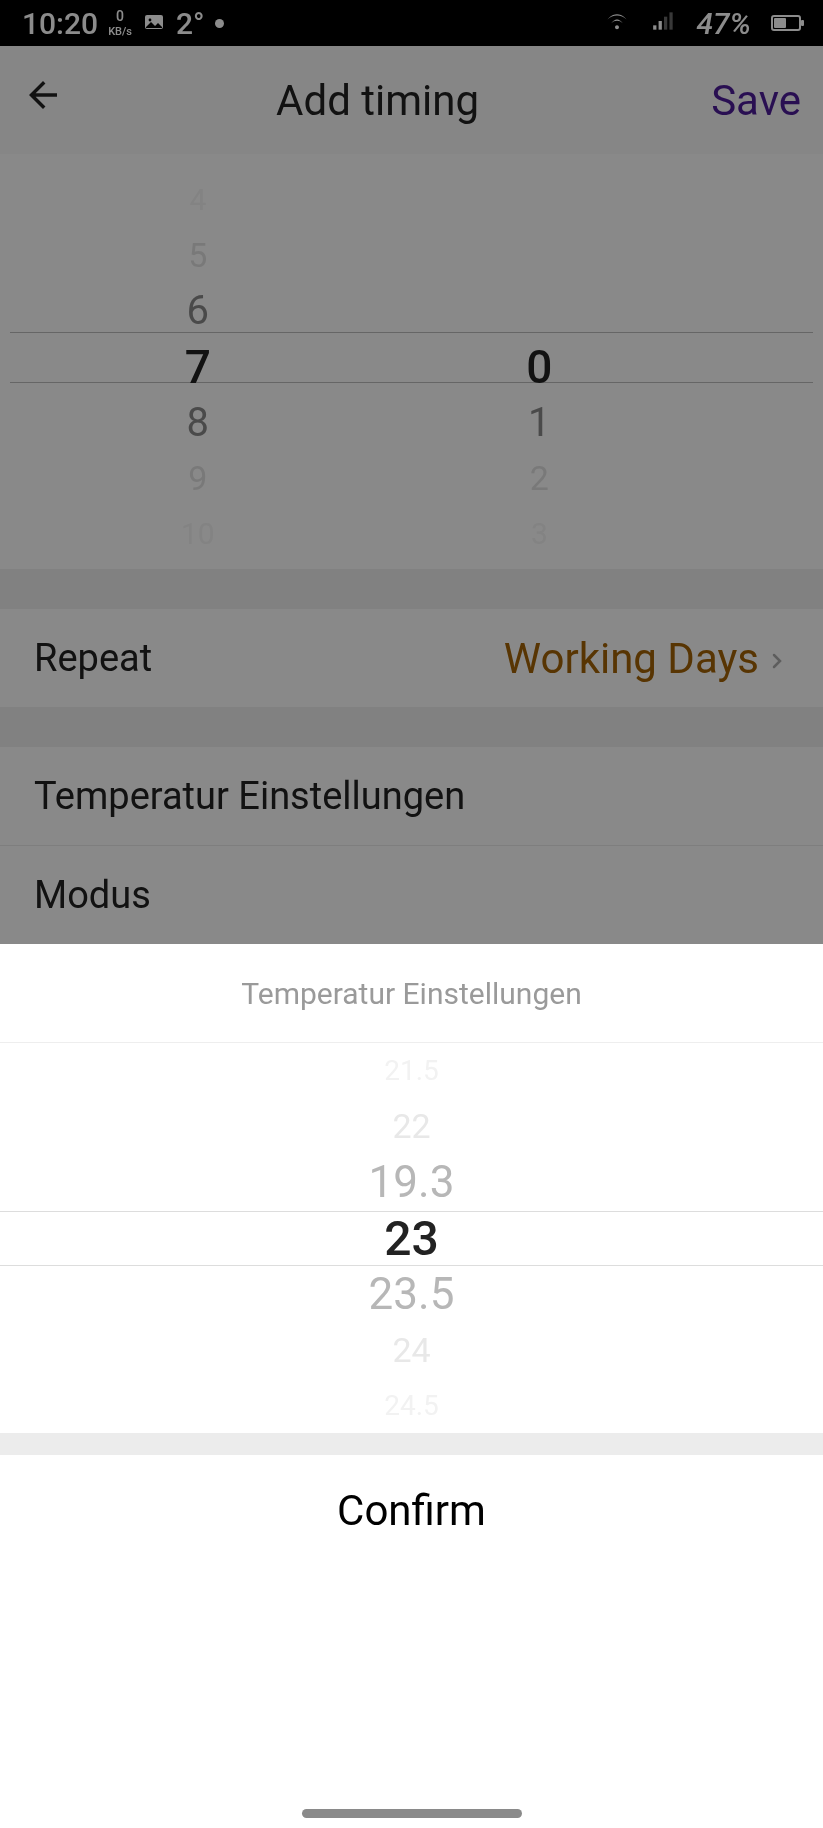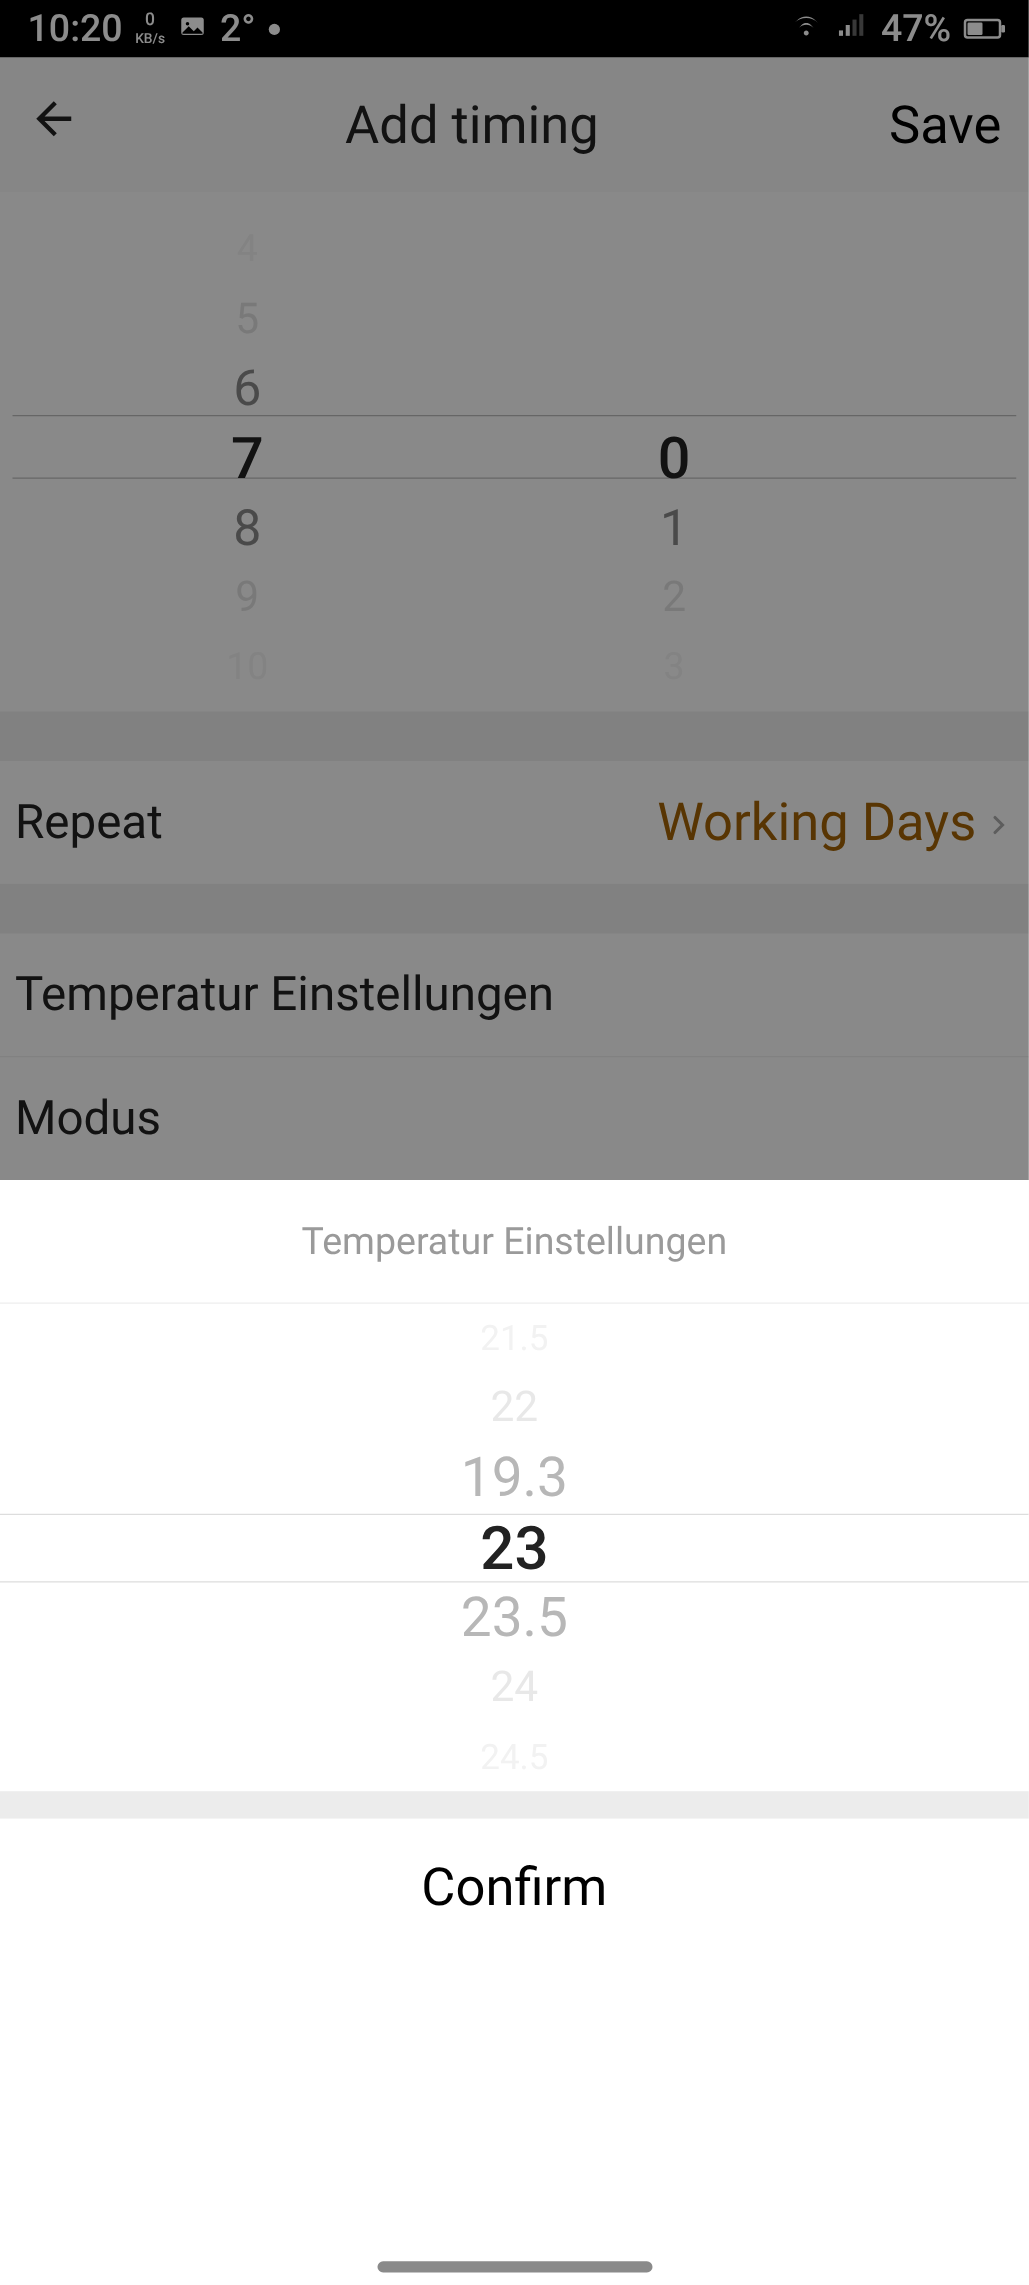--- a/index.html
+++ b/index.html
@@ -5,33 +5,33 @@
   * { margin: 0; padding: 0; box-sizing: border-box; font-family: -apple-system, BlinkMacSystemFont, "Segoe UI", Roboto, sans-serif; }
   html, body { width: 823px; height: 1828px; overflow: hidden; background: #fff; }
 
   
   .statusbar {
     height: 46px; background: #000; color: #fff;
     display: flex; align-items: center; justify-content: space-between;
     padding: 0 22px; font-size: 30px; font-weight: 500;
   }
   .statusbar-left { display: flex; align-items: center; gap: 10px; }
-  .statusbar-right { display: flex; align-items: center; gap: 10px; }
+  .statusbar-right { display: flex; gap: 20px; font-style: italic; }
   .kbs { font-size: 14px; line-height: 1; text-align: center; }
   .dot { width: 9px; height: 9px; background: #fff; border-radius: 50%; }
 
   
   .app-header {
     height: 108px; background: #f5f5f5;
     display: flex; align-items: center; justify-content: space-between;
     padding: 0 22px; font-size: 42px; color: #222;
   }
   .app-header .title { flex: 1; text-align: center; padding-right: 20px;}
   .back-arrow svg { width: 42px; height: 42px; }
-  .save-btn { font-size: 42px; color: #000000; }
+  .save-btn { font-size: 42px; color: #4c1d95; }
 
   
   .time-picker {
     background: #fafafa;
     padding: 18px 0 8px;
     position: relative;
     height: 415px;
     overflow: hidden;
   }
   .time-cols { display: flex; height: 100%; }
@@ -47,21 +47,21 @@
     content:""; position:absolute; left:10px; right:10px; height:1px; background:#bbb;
   }
   .tp-sel-lines::before { top: 178px; }
   .tp-sel-lines::after { top: 228px; }
   .time-picker .tp-sel-lines { position:absolute; inset:0; pointer-events:none; }
 
   .spacer-gray { height: 40px; background: #ececec; }
 
   
   .row {
-    background: #fafafa; padding: 0 12px;
+    background: #fafafa; padding: 0 34px;
     height: 98px; display: flex; align-items: center; justify-content: space-between;
     font-size: 38px; color: #222;
   }
   .row .value { color: #a16207; font-size: 42px; display: flex; align-items: center; gap: 6px; }
   .chev svg { width: 24px; height: 24px; }
   .section-row { height: 98px; }
   .divider { height: 1px; background: #e5e5e5; }
 
   
   .dim-overlay {

